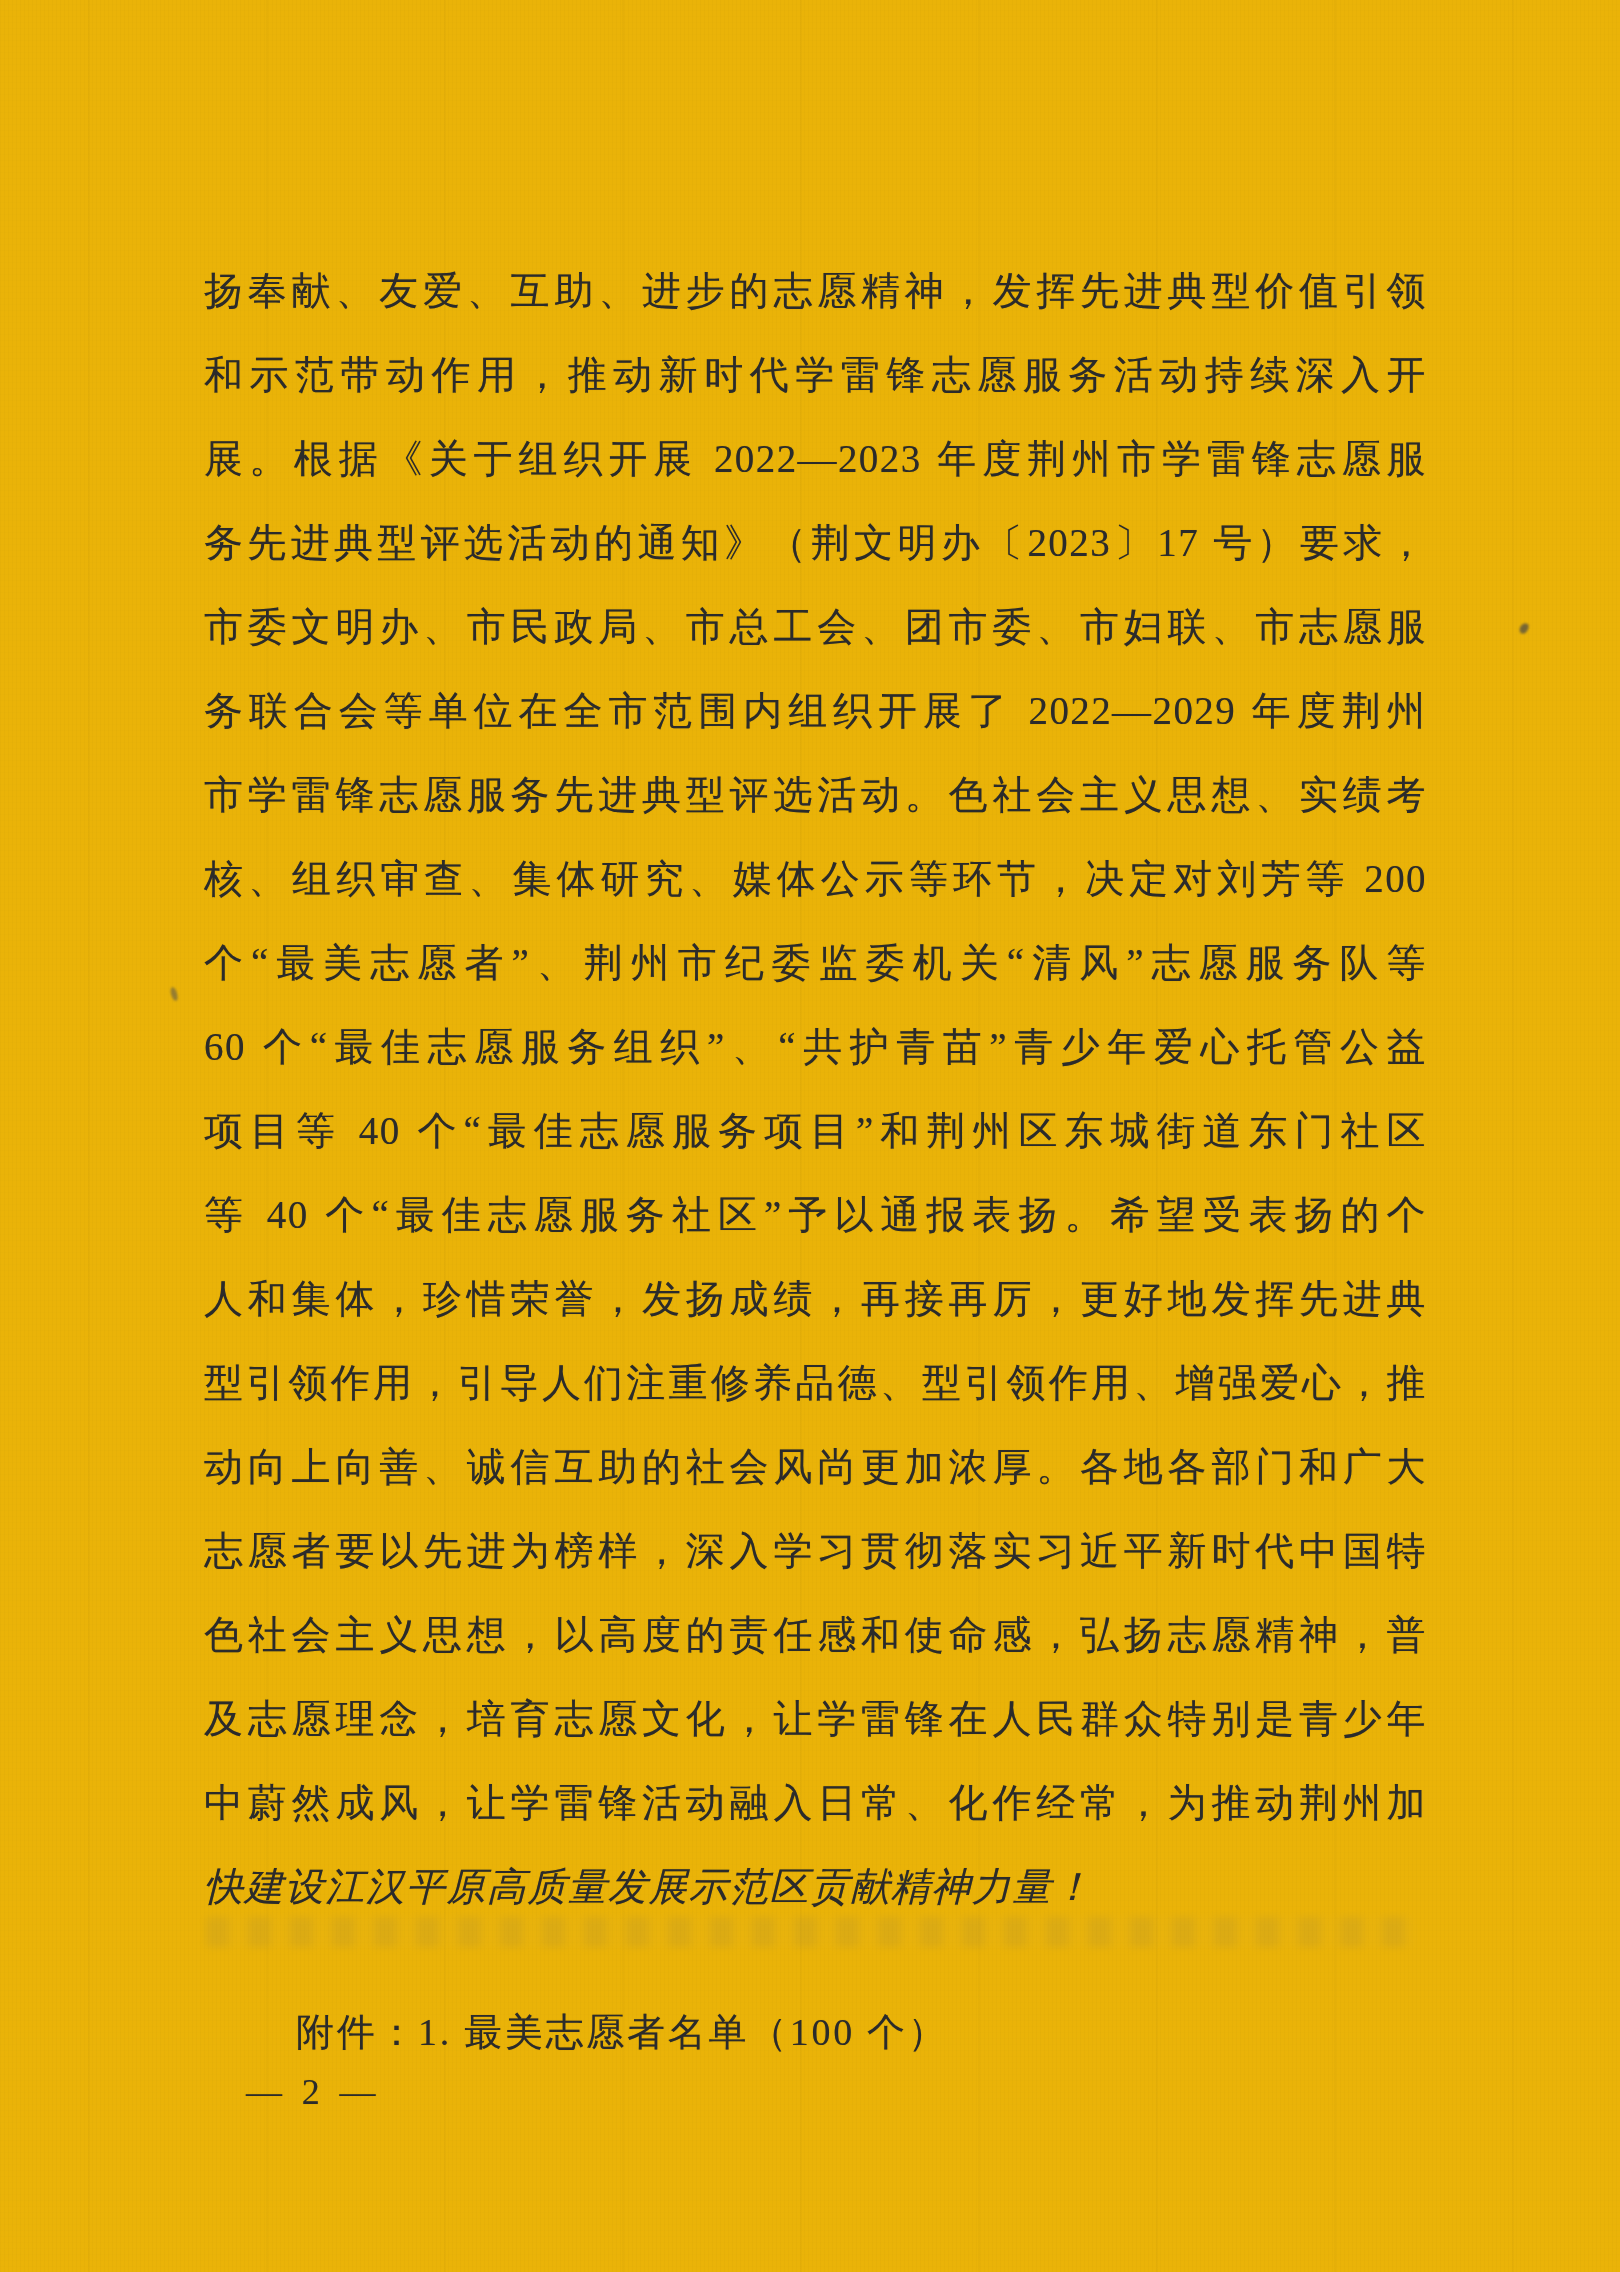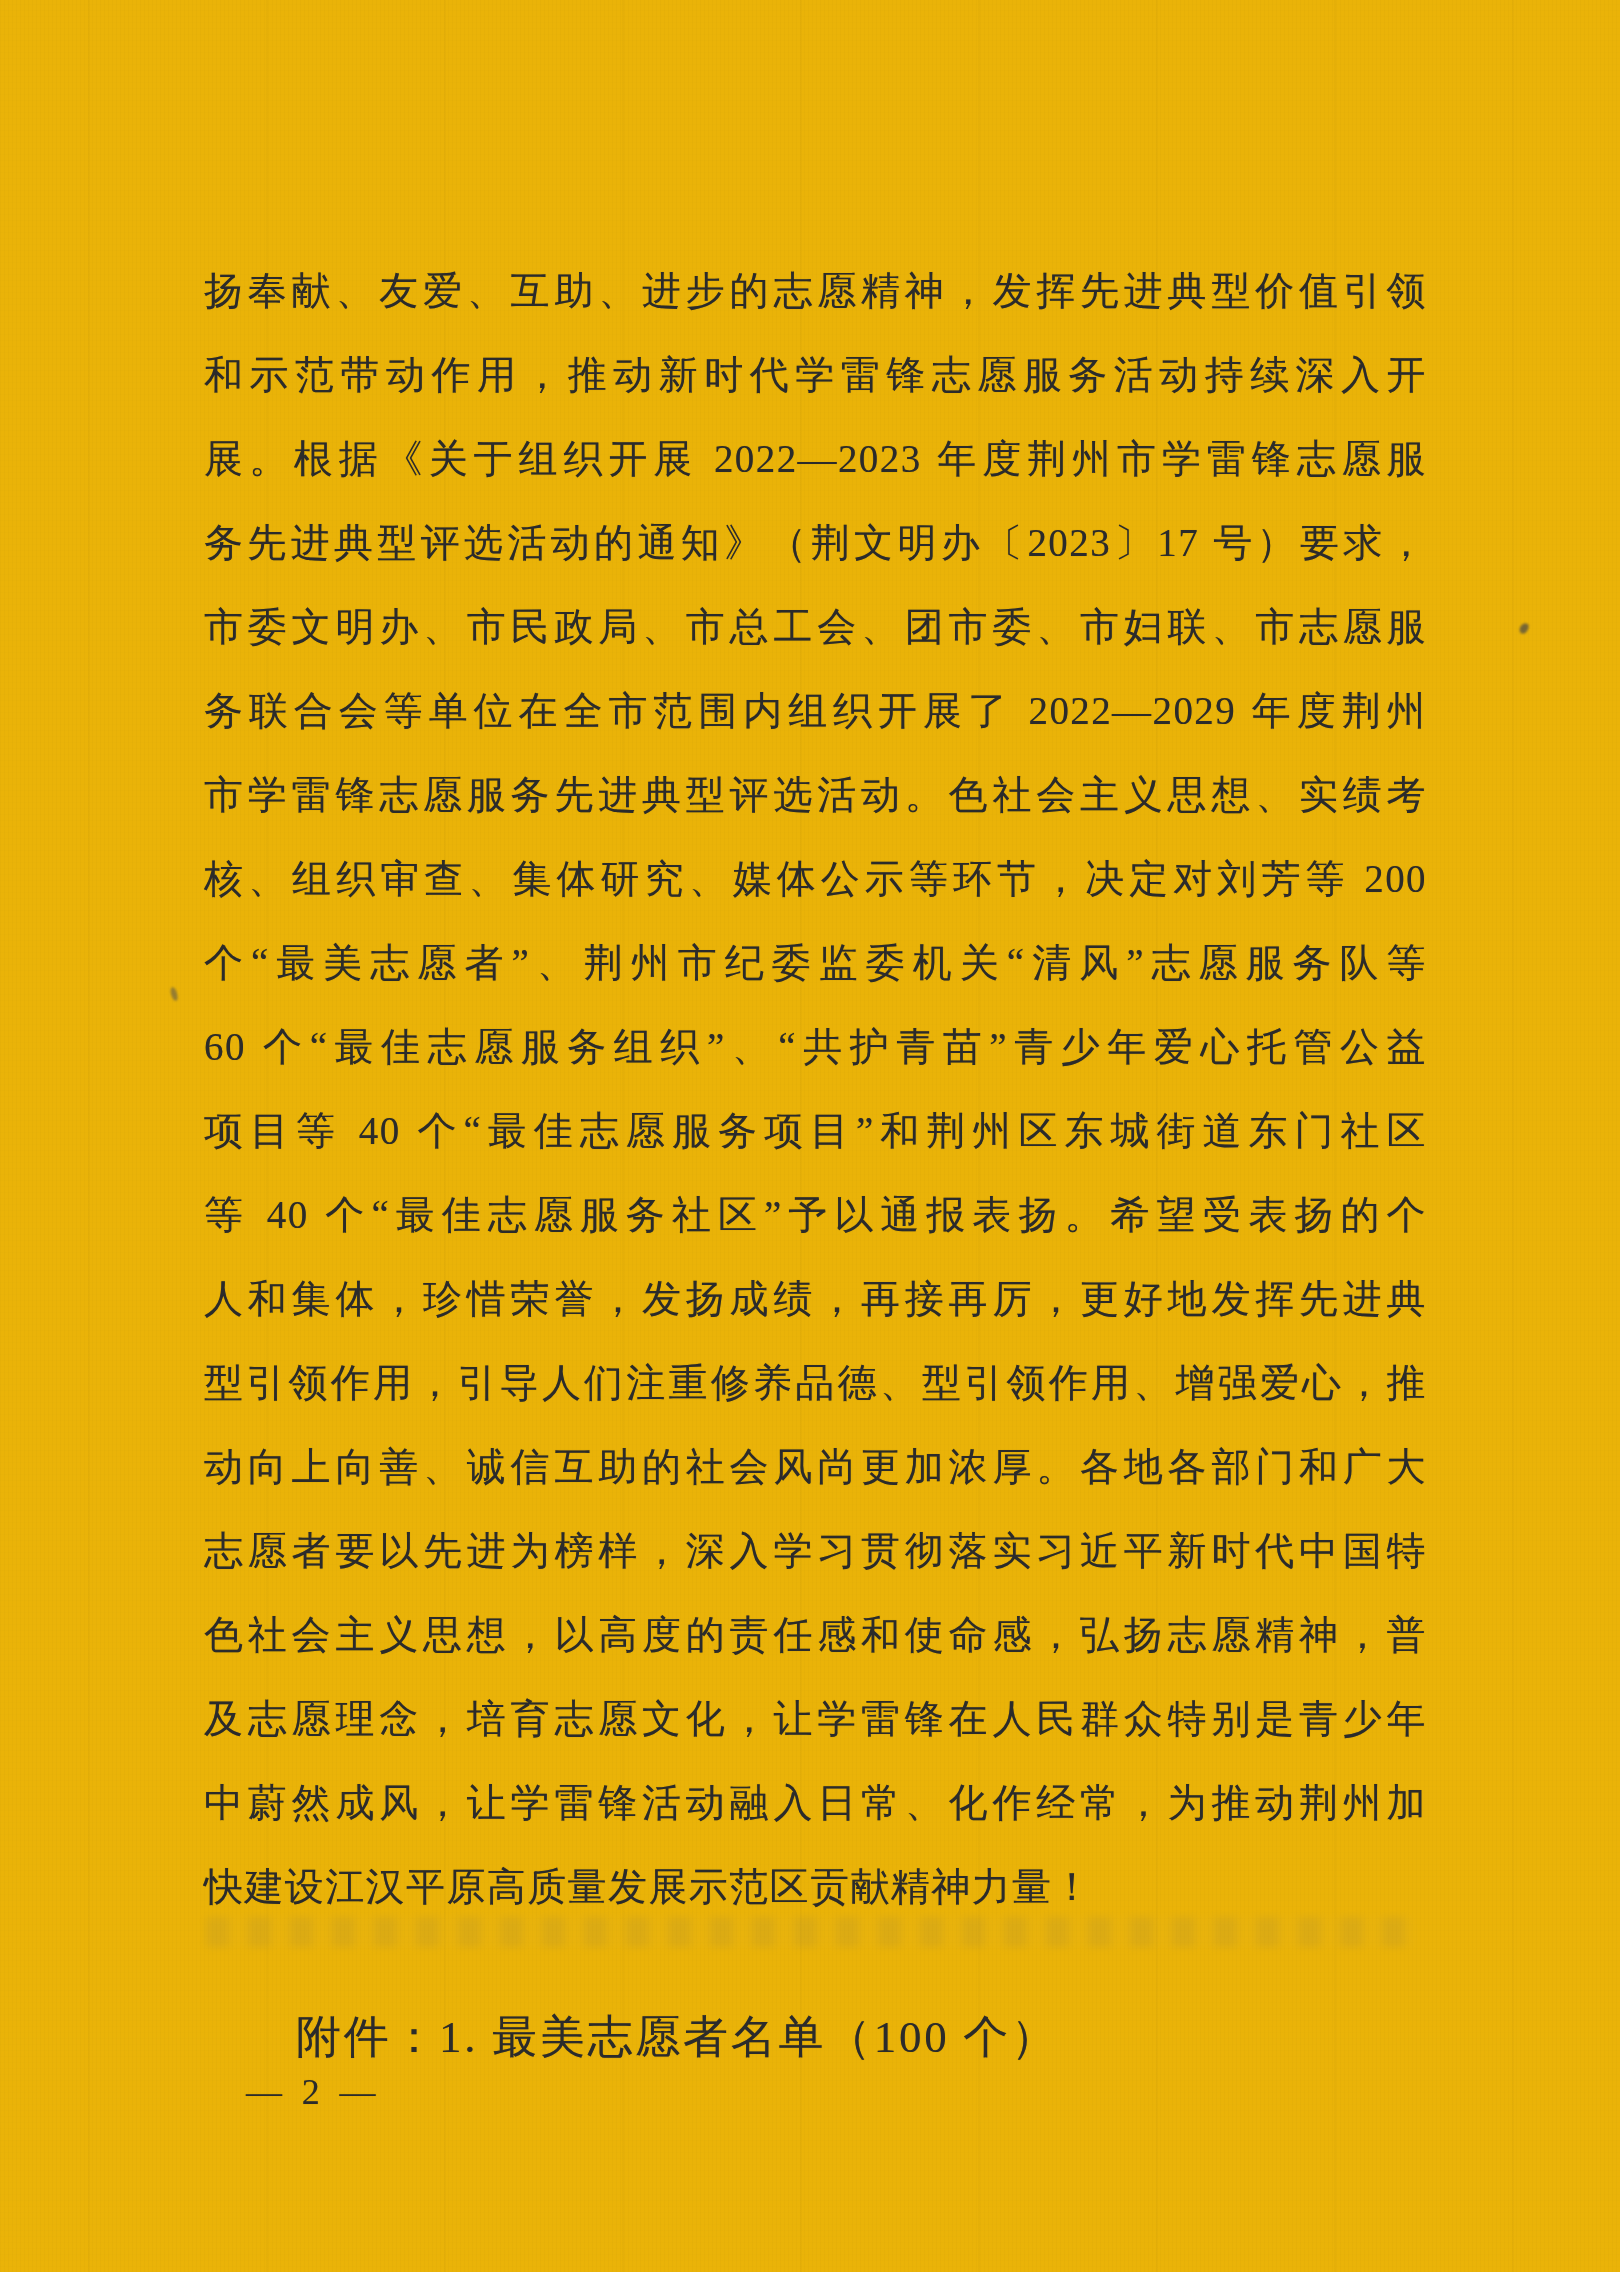--- a/index.html
+++ b/index.html
@@ -40,20 +40,21 @@
     height: 84px;
     letter-spacing: 1.4px;
     text-align: justify;
     text-align-last: justify;
     text-justify: inter-character;
     white-space: normal;
   }
   .line.last {
     text-align: right;
     text-align-last: left;
+    font-style: italic;
   }
   
   .bleed {
     position: absolute;
     left: 206px;
     top: 1917px;
     width: 1209px;
     height: 30px;
     opacity: 0.30;
     filter: blur(4px);
@@ -83,21 +84,21 @@
     width: 6px;
     height: 13.5px;
     border-radius: 45% 55% 40% 60%;
     transform: rotate(-12deg);
     background: rgba(80,80,80,0.55);
   }
   .attachment {
     position: absolute;
     left: 296px;
     top: 2007px;
-    font-size: 45px;
+    font-size: 38px;
     letter-spacing: 2.7px;
     text-shadow: 0 0 0.7px rgba(45,45,45,0.45);
   }
   .page-number {
     position: absolute;
     left: 246px;
     top: 2071px;
     font-size: 36px;
     letter-spacing: 5.4px;
     text-shadow: 0 0 0.7px rgba(45,45,45,0.4);

